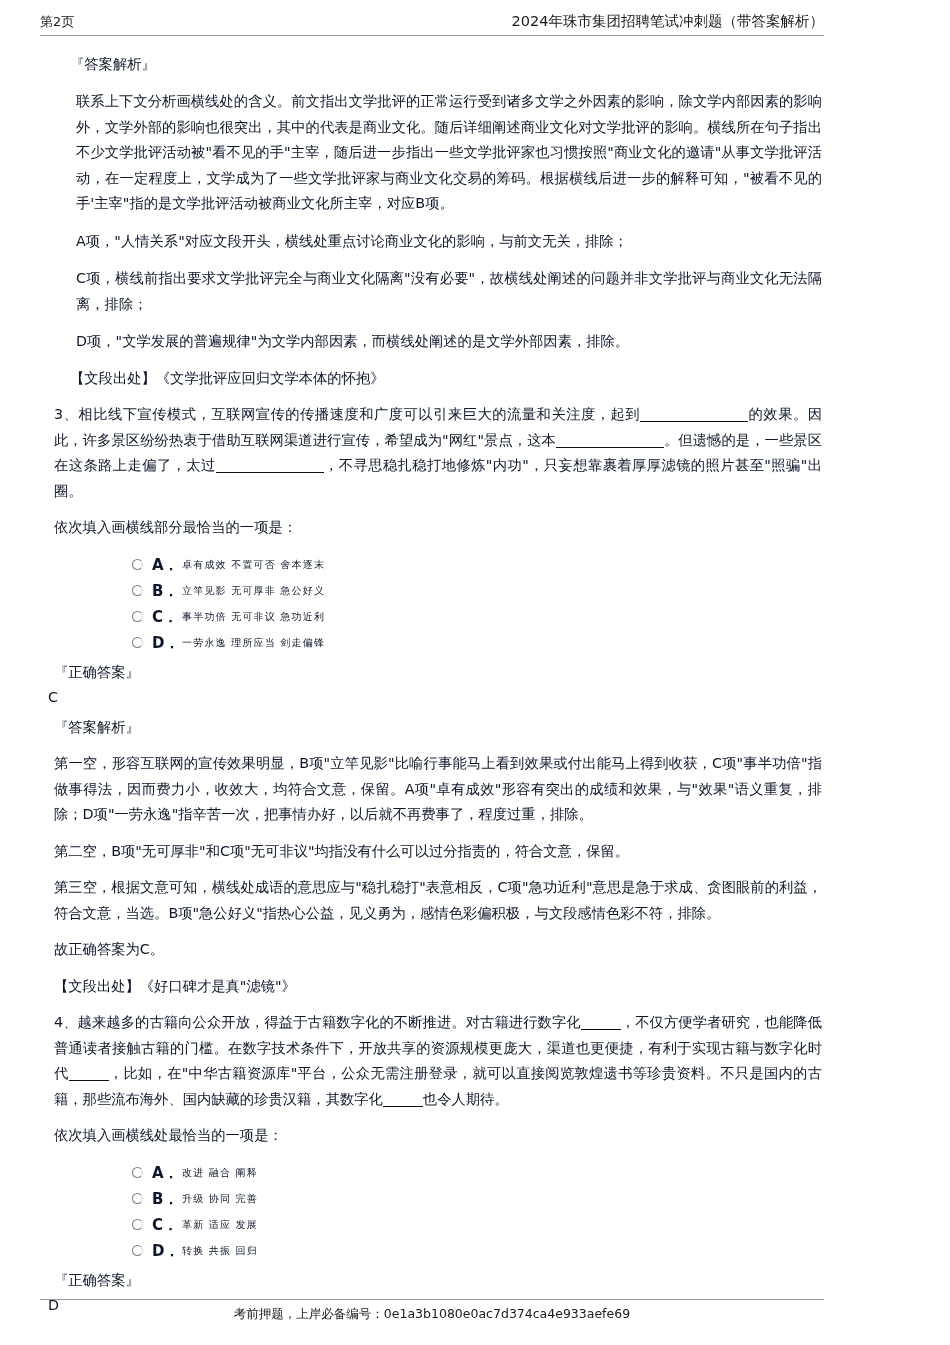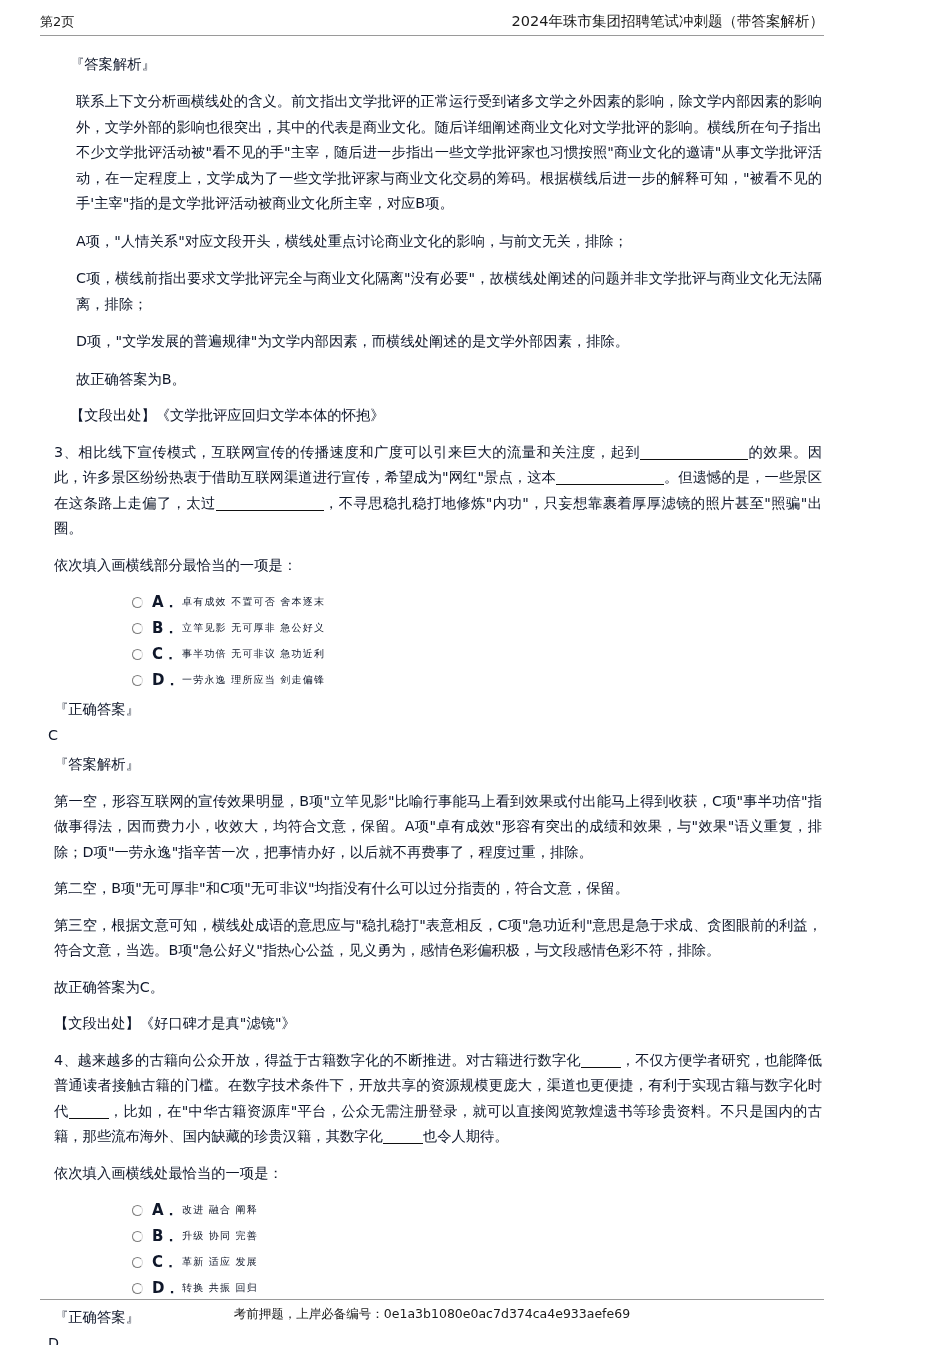--- a/index.html
+++ b/index.html
@@ -142,21 +142,20 @@
     <div class="hdr-right">2024年珠市集团招聘笔试冲刺题（带答案解析）</div>
   </div>
 
   <div class="content">
 
     <div class="blk indent-label">『答案解析』</div>
     <div class="blk para">联系上下文分析画横线处的含义。前文指出文学批评的正常运行受到诸多文学之外因素的影响，除文学内部因素的影响外，文学外部的影响也很突出，其中的代表是商业文化。随后详细阐述商业文化对文学批评的影响。横线所在句子指出不少文学批评活动被"看不见的手"主宰，随后进一步指出一些文学批评家也习惯按照"商业文化的邀请"从事文学批评活动，在一定程度上，文学成为了一些文学批评家与商业文化交易的筹码。根据横线后进一步的解释可知，"被看不见的手'主宰"指的是文学批评活动被商业文化所主宰，对应B项。</div>
     <div class="blk para">A项，"人情关系"对应文段开头，横线处重点讨论商业文化的影响，与前文无关，排除；</div>
     <div class="blk para">C项，横线前指出要求文学批评完全与商业文化隔离"没有必要"，故横线处阐述的问题并非文学批评与商业文化无法隔离，排除；</div>
     <div class="blk para">D项，"文学发展的普遍规律"为文学内部因素，而横线处阐述的是文学外部因素，排除。</div>
-    <div class="blk para">故正确答案为B。</div>
     <div class="blk indent-label">
       <span>【文段出处】</span><span>《文学批评应回归文学本体的怀抱》</span>
     </div>
 
     <div class="blk para-q">
       <span>3、相比线下宣传模式，互联网宣传的传播速度和广度可以引来巨大的流量和关注度，起到</span><span class="blank blank-lg"></span><span>的效果。因此，许多景区纷纷热衷于借助互联网渠道进行宣传，希望成为"网红"景点，这本</span><span class="blank blank-lg"></span><span>。但遗憾的是，一些景区在这条路上走偏了，太过</span><span class="blank blank-lg"></span><span>，不寻思稳扎稳打地修炼"内功"，只妄想靠裹着厚厚滤镜的照片甚至"照骗"出圈。</span>
     </div>
 
     <div class="blk prompt">依次填入画横线部分最恰当的一项是：</div>
 

